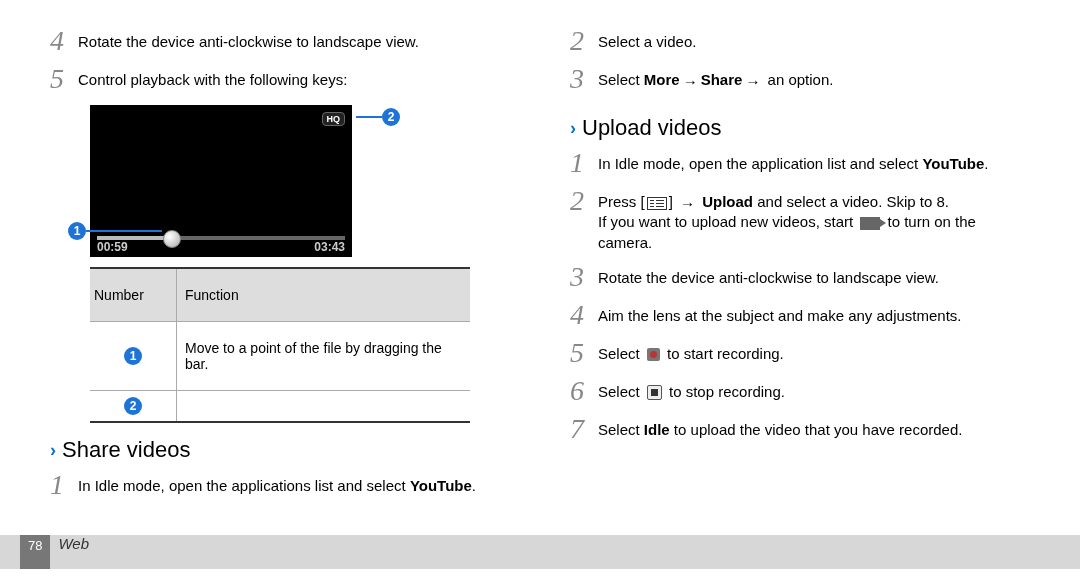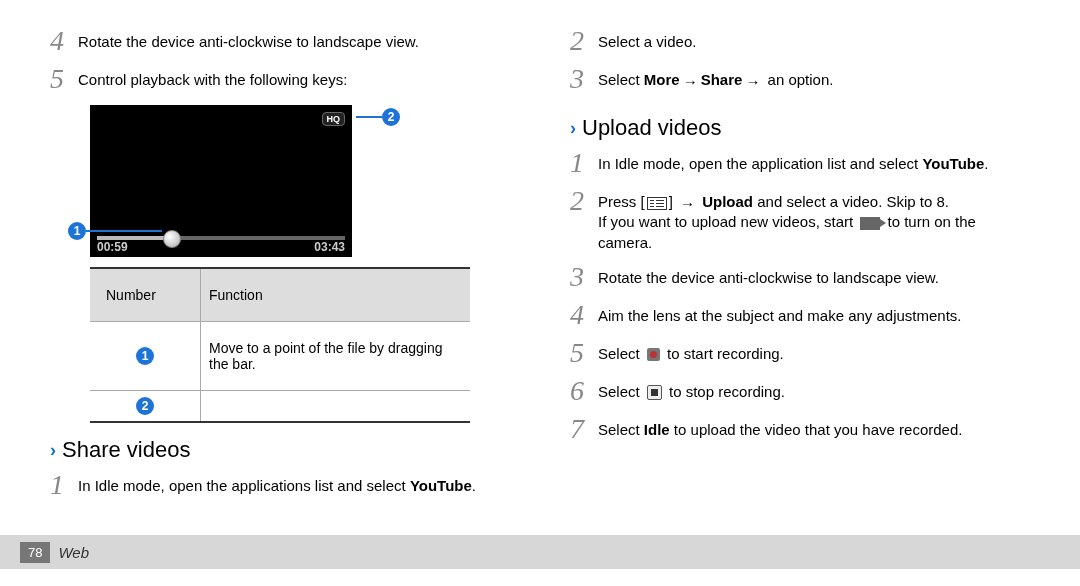--- a/index.html
+++ b/index.html
@@ -20,33 +20,33 @@
 .seek-knob{position:absolute;left:30%;top:-6px;width:16px;height:16px;border-radius:50%;background:radial-gradient(circle at 35% 35%,#fff,#aaa);margin-left:-8px;border:1px solid #888}
 .ptime{position:absolute;bottom:2px;font-size:12px;color:#ccc;font-weight:bold}
 .t-left{left:6px}.t-right{right:6px}
 .callout{width:18px;height:18px;border-radius:50%;background:#1e73d6;color:#fff;font-size:12px;font-weight:bold;display:inline-flex;align-items:center;justify-content:center;line-height:1}
 .callout-abs{position:absolute}
 .line-h{position:absolute;height:2px;background:#1e73d6}
 .tbl{margin:0 0 0 40px;border-top:2px solid #333;border-bottom:2px solid #333;width:380px;font-size:14px}
 .thead{display:flex;background:#ddd;border-bottom:1px solid #aaa}
 .trow{display:flex;border-bottom:1px solid #aaa}
 .trow:last-child{border-bottom:none}
-.c1{width:78px;padding:6px 16px;border-right:1px solid #aaa;display:flex;align-items:center;justify-content:flex-start}
+.c1{width:78px;padding:6px 4px;border-right:1px solid #aaa;display:flex;align-items:center;justify-content:flex-start}
 .thead .c1{justify-content:flex-start}
 .c2{flex:1;padding:18px 8px}
 .icon-menu{width:18px;height:11px;display:inline-block;border:1px solid #333;position:relative;vertical-align:middle;margin:0 2px}
 .icon-menu::before{content:"";position:absolute;left:2px;top:2px;width:4px;height:1.5px;background:#333;box-shadow:0 3px 0 #333,0 6px 0 #333}
 .icon-menu::after{content:"";position:absolute;left:8px;top:2px;right:2px;height:1.5px;background:#333;box-shadow:0 3px 0 #333,0 6px 0 #333}
 .icon-cam{width:20px;height:13px;display:inline-block;background:#666;position:relative;vertical-align:middle;margin:0 3px}
 .icon-cam::after{content:"";position:absolute;right:-6px;top:2px;border-left:6px solid #666;border-top:4.5px solid transparent;border-bottom:4.5px solid transparent}
 .icon-rec{width:13px;height:13px;display:inline-block;background:#777;position:relative;vertical-align:middle;margin:0 3px;border-radius:2px}
 .icon-rec::after{content:"";position:absolute;left:3px;top:3px;width:7px;height:7px;border-radius:50%;background:#b33}
 .icon-stop{width:13px;height:13px;display:inline-block;background:#eee;border:1px solid #555;position:relative;vertical-align:middle;margin:0 3px;border-radius:2px}
 .icon-stop::after{content:"";position:absolute;left:3px;top:3px;width:7px;height:7px;background:#333}
-.pagefoot{height:34px;background:#d7d7d7;display:flex;align-items:center;padding:0 20px;font-style:italic;font-size:15px;color:#333;margin:0 -50px}
+.pagefoot{height:34px;background:#d7d7d7;display:flex;padding:0 20px;font-style:italic;font-size:15px;color:#333;margin:0 -50px}
 .pagefoot .pn{background:#777;color:#fff;padding:3px 8px;font-style:normal;margin-right:8px;font-size:13px}
 .arrow{margin:0 3px}
 </style>
 </head>
 <body>
 
 <div class="page">
 <div class="cols">
 
 <div class="col">

